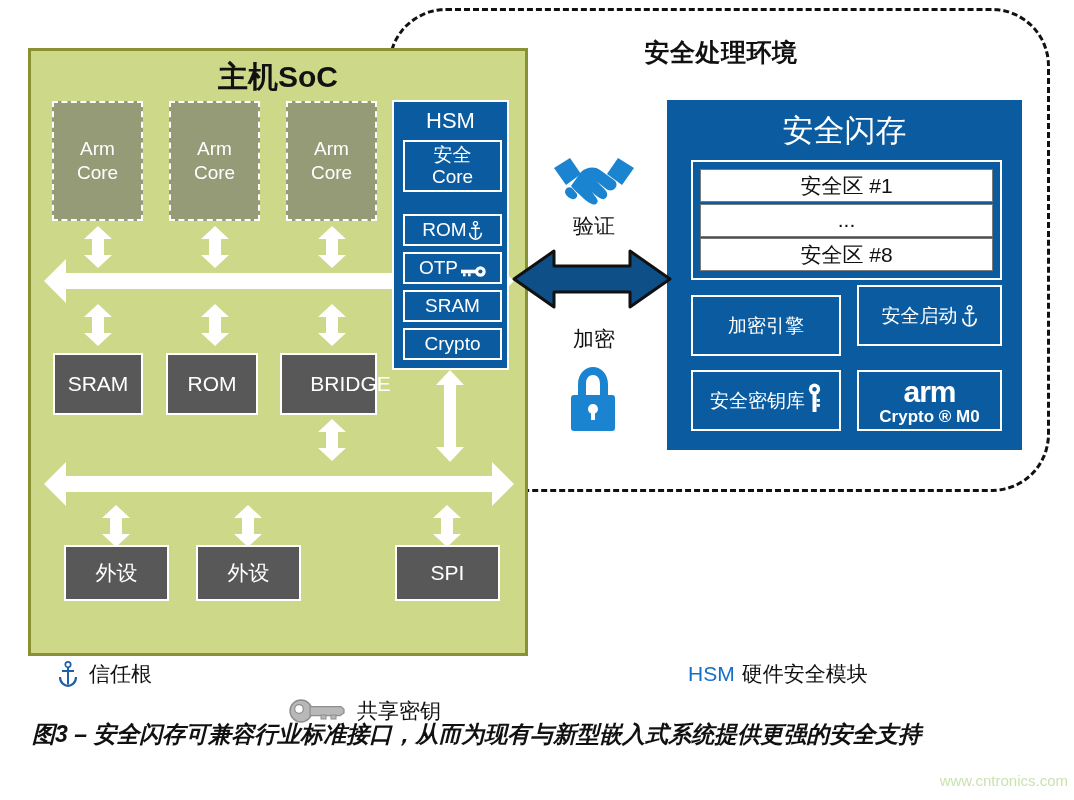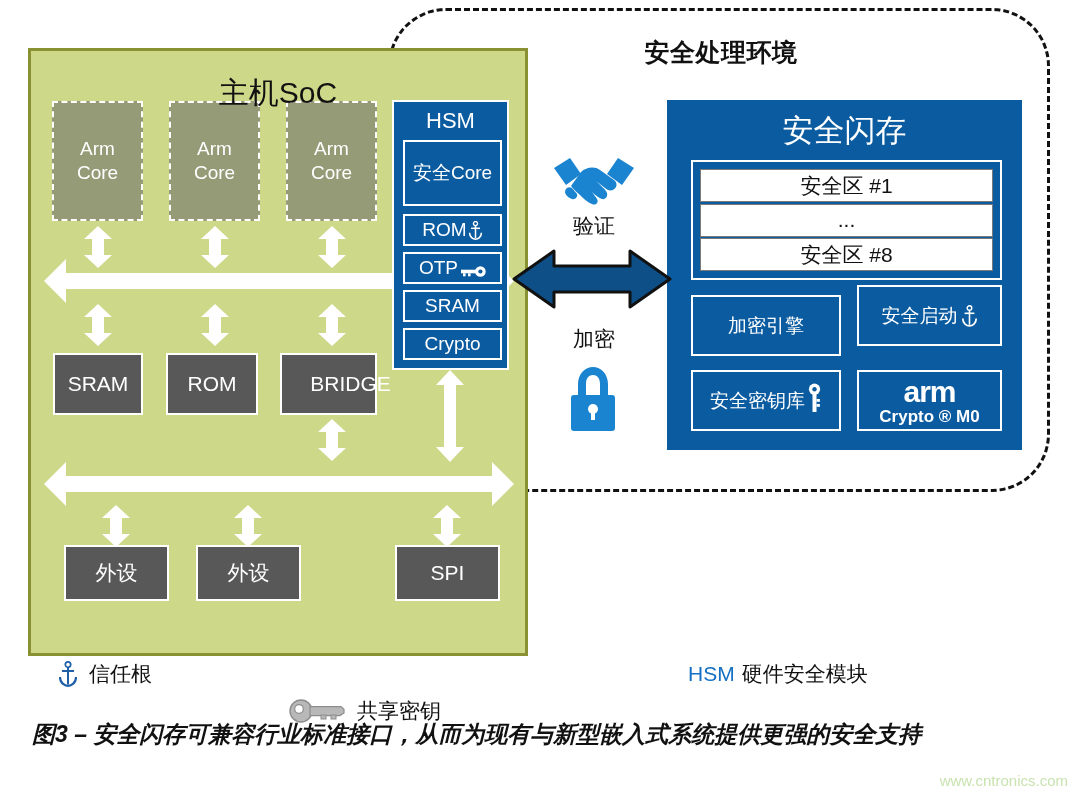--- a/index.html
+++ b/index.html
@@ -24,21 +24,21 @@
   }
 
   
   #host-soc{
     left:28px;top:48px;width:500px;height:608px;
     background:#cdd888;border:3px solid #8a9133;z-index:3;
   }
   #host-soc-title{
     left:28px;top:56px;width:500px;height:42px;z-index:8;
     display:flex;align-items:center;justify-content:center;
-    font-size:30px;font-weight:normal;color:#111;margin-top:16px;
+    font-size:30px;font-weight:bold;color:#111;
   }
 
   .arm-core{
     background:#959b76;border:2px dashed #ffffff;
     display:flex;flex-direction:column;align-items:center;justify-content:center;
     color:#ffffff;font-size:19px;line-height:1.25;z-index:5;
   }
   .dark-box{
     background:#585858;border:2px solid #ffffff;
     display:flex;align-items:center;justify-content:center;
@@ -62,21 +62,21 @@
     position:absolute;left:0;top:4px;width:100%;height:30px;
     display:flex;align-items:center;justify-content:center;
     color:#ffffff;font-size:22px;
   }
   .hsm-cell{
     position:absolute;left:9px;width:99px;
     border:2px solid #ffffff;background:#0b5ba0;color:#ffffff;
     display:flex;align-items:center;justify-content:center;
     font-size:19px;box-sizing:border-box;
   }
-  #hsm-core{top:38px;height:66px;line-height:1.15;}
+  #hsm-core{top:38px;height:52px;flex-direction:column;line-height:1.15;}
 
   
   #handshake-icon{left:548px;top:152px;width:92px;height:56px;z-index:7;}
   #label-verify{left:548px;top:212px;width:92px;height:28px;z-index:7;
       display:flex;align-items:center;justify-content:center;font-size:21px;color:#111;}
   #big-arrow{left:512px;top:248px;width:160px;height:62px;z-index:7;}
   #label-encrypt{left:548px;top:325px;width:92px;height:28px;z-index:7;
       display:flex;align-items:center;justify-content:center;font-size:21px;color:#111;}
   #lock-icon{left:562px;top:362px;width:62px;height:72px;z-index:7;}
 

